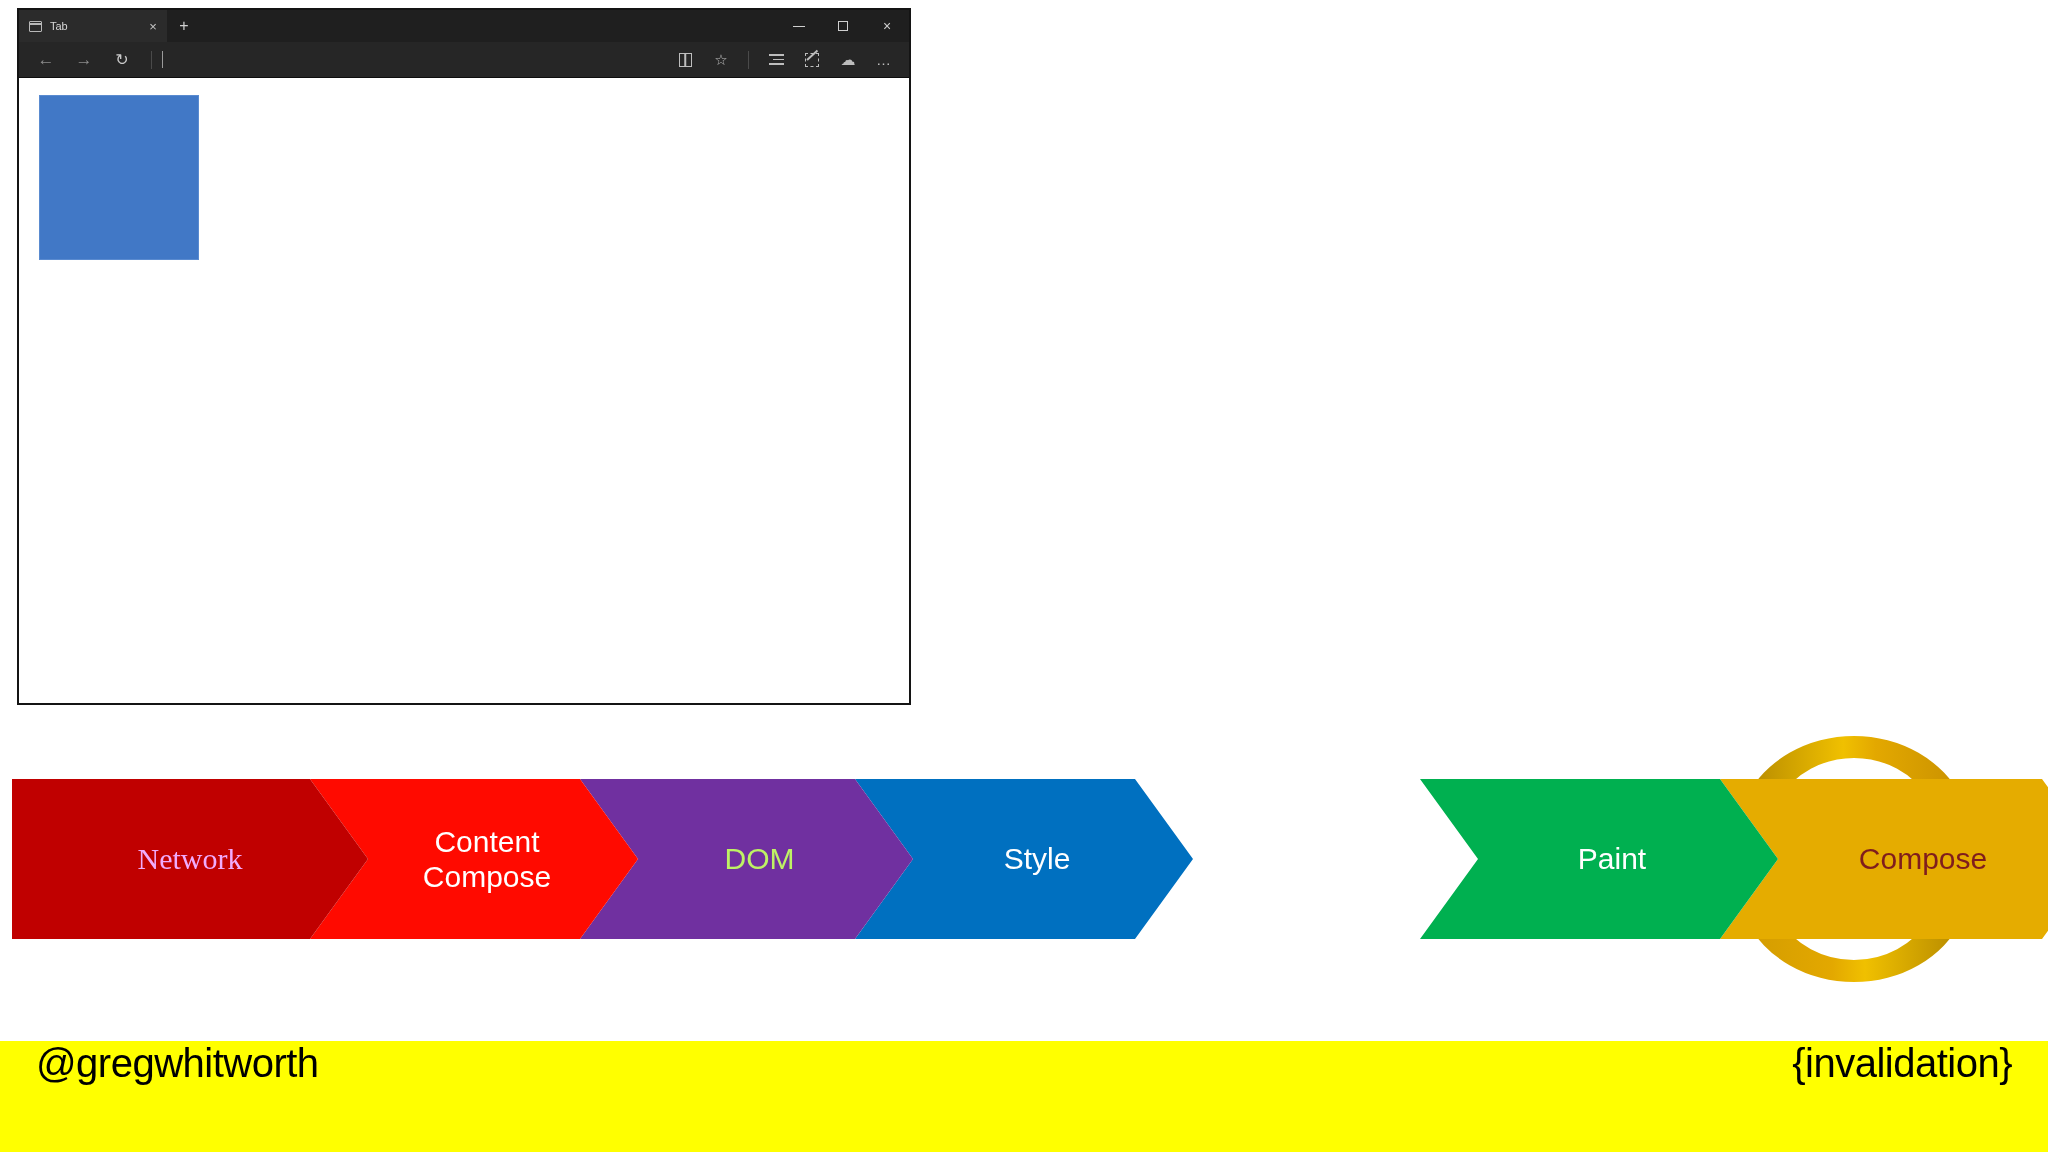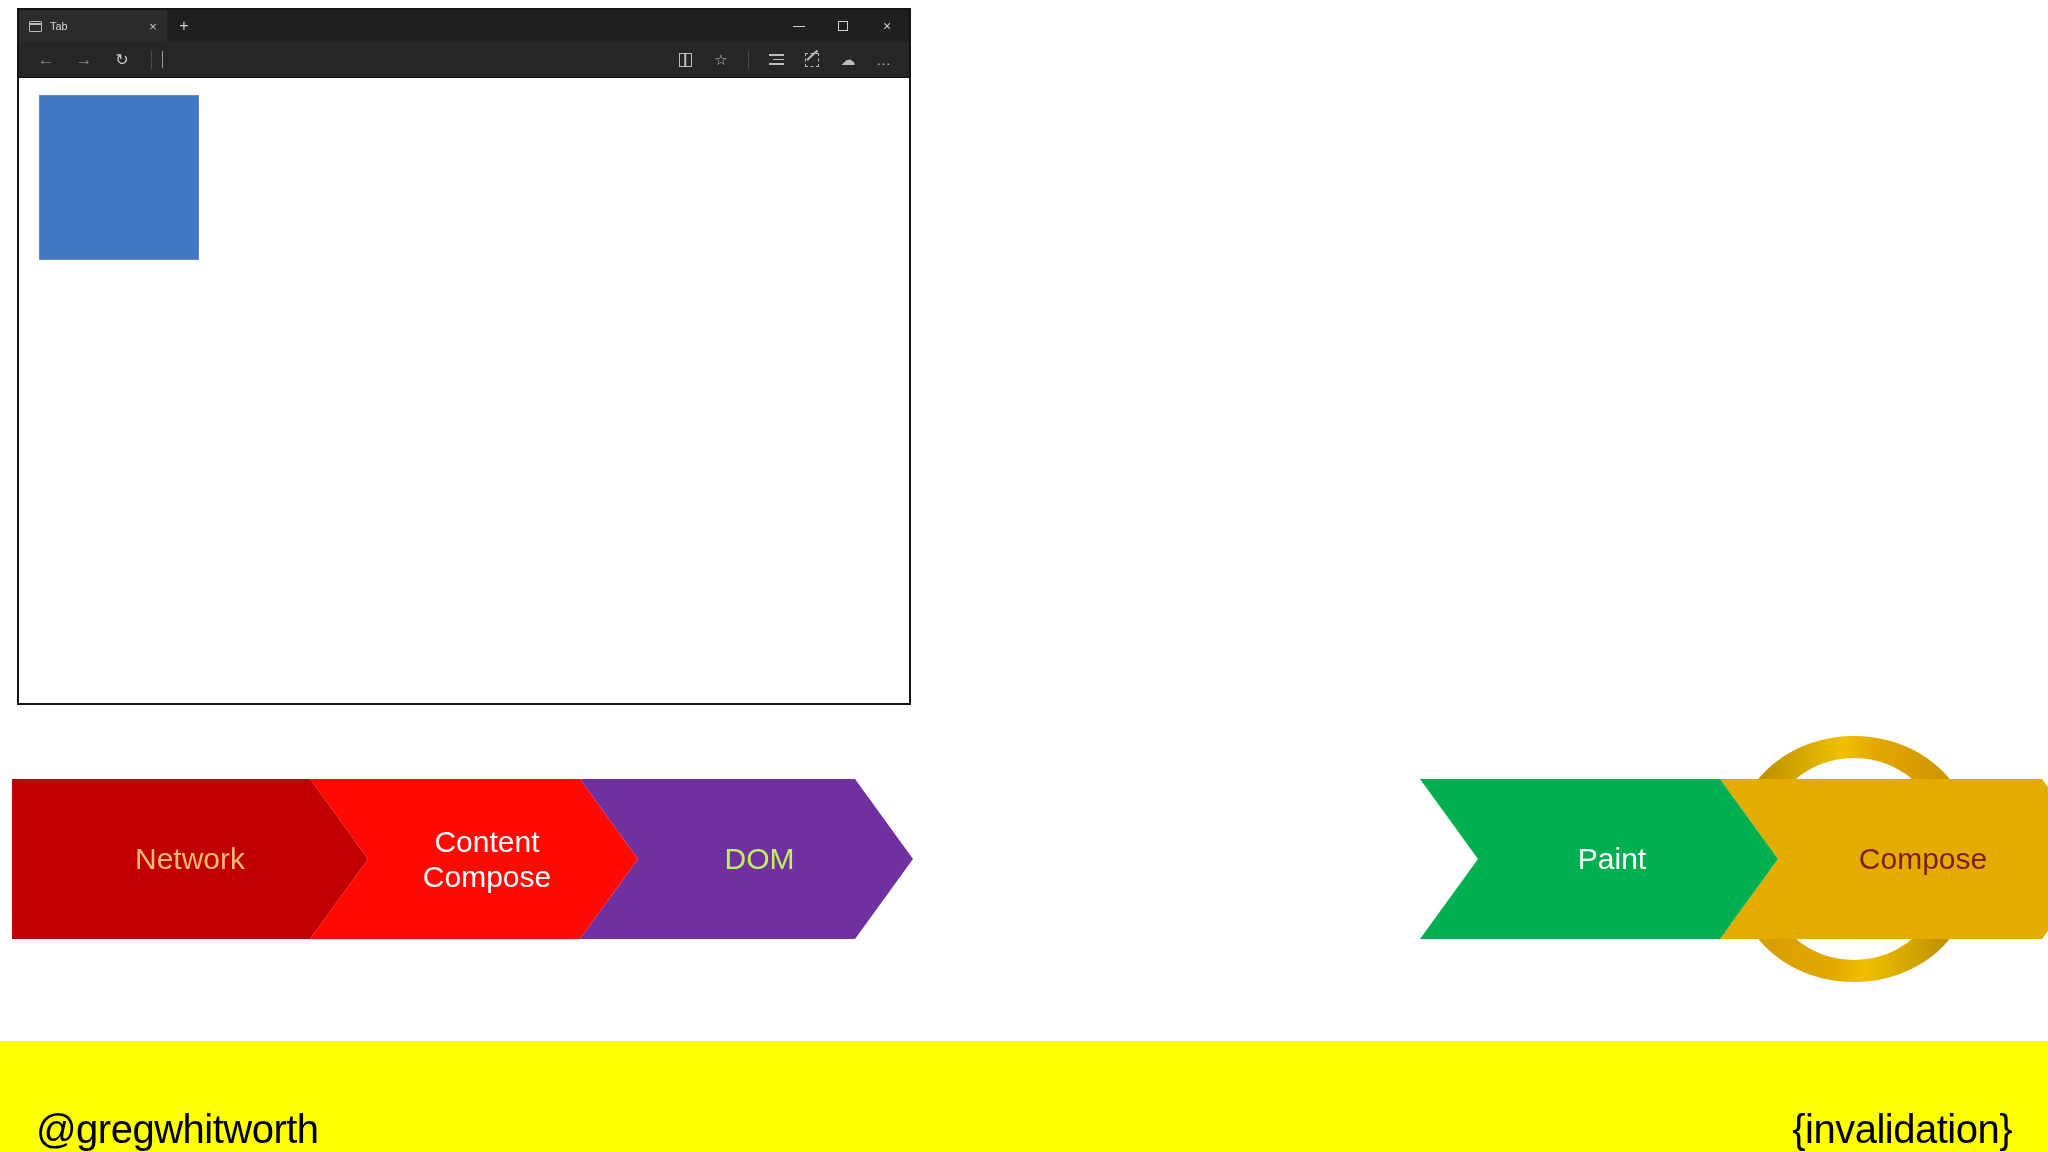--- a/index.html
+++ b/index.html
@@ -234,21 +234,21 @@
 
   
   #footer {
     position: absolute;
     left: 0;
     top: 1041px;
     width: 2048px;
     height: 111px;
     background: #FFFF00;
     display: flex;
-    align-items: flex-end;
+    align-items: flex-start;
     justify-content: space-between;
     padding: 0 36px;
   }
   .footer-text {
     color: #000000;
     font-size: 40px;
     font-weight: 400;
     letter-spacing: -0.5px;
   }
 </style>
@@ -315,28 +315,31 @@
       </div>
     </div>
 
     <div class="page-content">
       <div id="blue-box"></div>
     </div>
   </div>
 
   <div id="pipeline">
       <div class="chev" style="left: 12px; width: 356px; background: rgb(192, 0, 0); z-index: 7; clip-path: polygon(0px 0px, calc(100% - 58px) 0px, 100% 50%, calc(100% - 58px) 100%, 0px 100%, 0px 50%);">
-        <span class="chev-label" style="color: #fdba74; padding-left: 0px;">Network</span>
+        <span class="chev-label" style="color: #f0abfc; padding-left: 0px; font-family: Liberation Serif, serif;">Network</span>
       </div>
       <div class="chev" style="left: 310px; width: 328px; background: rgb(255, 10, 0); z-index: 6; clip-path: polygon(0px 0px, calc(100% - 58px) 0px, 100% 50%, calc(100% - 58px) 100%, 0px 100%, 58px 50%);">
         <span class="chev-label" style="color: rgb(255, 255, 255);">Content
 Compose</span>
       </div>
       <div class="chev" style="left: 580px; width: 333px; background: rgb(112, 48, 160); z-index: 5; clip-path: polygon(0px 0px, calc(100% - 58px) 0px, 100% 50%, calc(100% - 58px) 100%, 0px 100%, 58px 50%);">
         <span class="chev-label" style="color: #bef264;">DOM</span>
+      </div>
+      <div class="chev" style="left: 855px; width: 338px; background: rgb(0, 112, 192); z-index: 4; clip-path: polygon(0px 0px, calc(100% - 58px) 0px, 100% 50%, calc(100% - 58px) 100%, 0px 100%, 58px 50%);">
+        <span class="chev-label" style="color: rgb(255, 255, 255);">Style</span>
       </div>
       <div class="chev" style="left: 1420px; width: 358px; background: rgb(0, 176, 80); z-index: 2; clip-path: polygon(0px 0px, calc(100% - 58px) 0px, 100% 50%, calc(100% - 58px) 100%, 0px 100%, 58px 50%);">
         <span class="chev-label" style="color: rgb(255, 255, 255);">Paint</span>
       </div>
       <div class="chev" style="left: 1720px; width: 380px; background: rgb(229, 172, 0); z-index: 1; clip-path: polygon(0px 0px, calc(100% - 58px) 0px, 100% 50%, calc(100% - 58px) 100%, 0px 100%, 58px 50%);">
         <span class="chev-label" style="color: #7f1d1d;">Compose</span>
       </div>
     </div>
 
   <div id="compose-loop">

